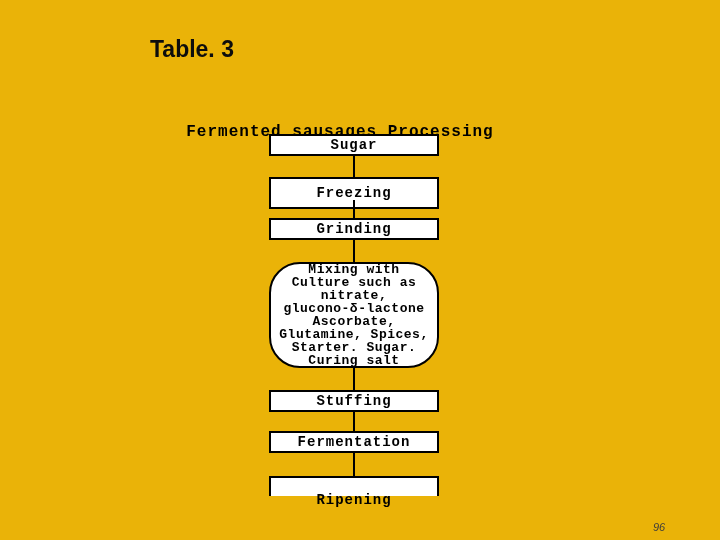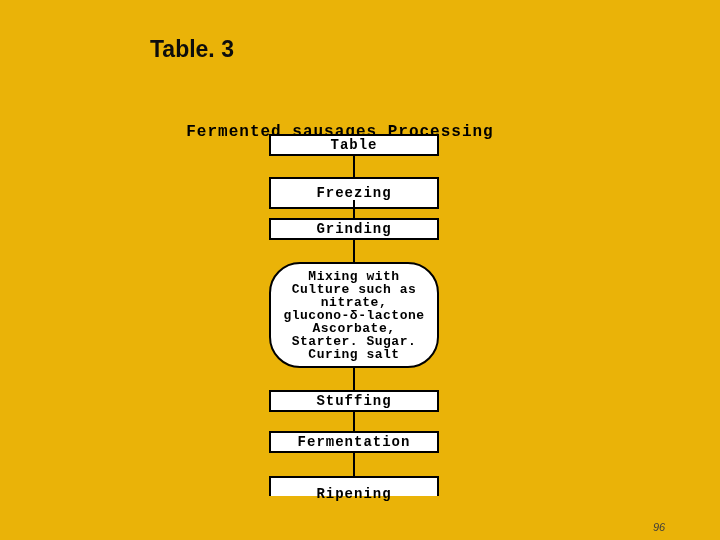--- a/index.html
+++ b/index.html
@@ -60,21 +60,21 @@
   .flow-box.multiline {
     flex-direction: column;
     font-size: 13px;
     line-height: 13px;
     letter-spacing: 0.5px;
     padding: 2px 0;
     border-radius: 31px;
   }
   .flow-box.clipped {
     border-bottom: none;
-    align-items: center;
+    align-items: flex-start;
     padding-top: 14px;
   }
   .connector {
     position: absolute;
     left: 353px;
     width: 2px;
     background: #000000;
   }
   .page-number {
     position: absolute;
@@ -91,21 +91,21 @@
 
 <div class="slide">
 
   <div class="slide-title">Table. 3</div>
 
   <div>
 
     <div class="flow-title">Fermented sausages Processing</div>
 
     <div class="flow-box" style="top:134px; height:22px;">
-      <span>Table</span>
+      <span>Sugar</span>
     </div>
 
     <div class="connector" style="top:156px; height:21px;"></div>
 
     <div class="flow-box" style="top:177px; height:32px;">
       <span>Freezing</span>
     </div>
 
     <div class="connector" style="top:200px; height:18px;"></div>
 
@@ -114,20 +114,21 @@
     </div>
 
     <div class="connector" style="top:240px; height:22px;"></div>
 
     <div class="flow-box multiline" style="top:262px; height:106px;">
       <div>Mixing with</div>
       <div>Culture such as</div>
       <div>nitrate,</div>
       <div>glucono-δ-lactone</div>
       <div>Ascorbate,</div>
+      <div>Glutamine, Spices,</div>
       <div>Starter. Sugar.</div>
       <div>Curing salt</div>
     </div>
 
     <div class="connector" style="top:368px; height:22px;"></div>
 
     <div class="flow-box" style="top:390px; height:22px;">
       <span>Stuffing</span>
     </div>
 

